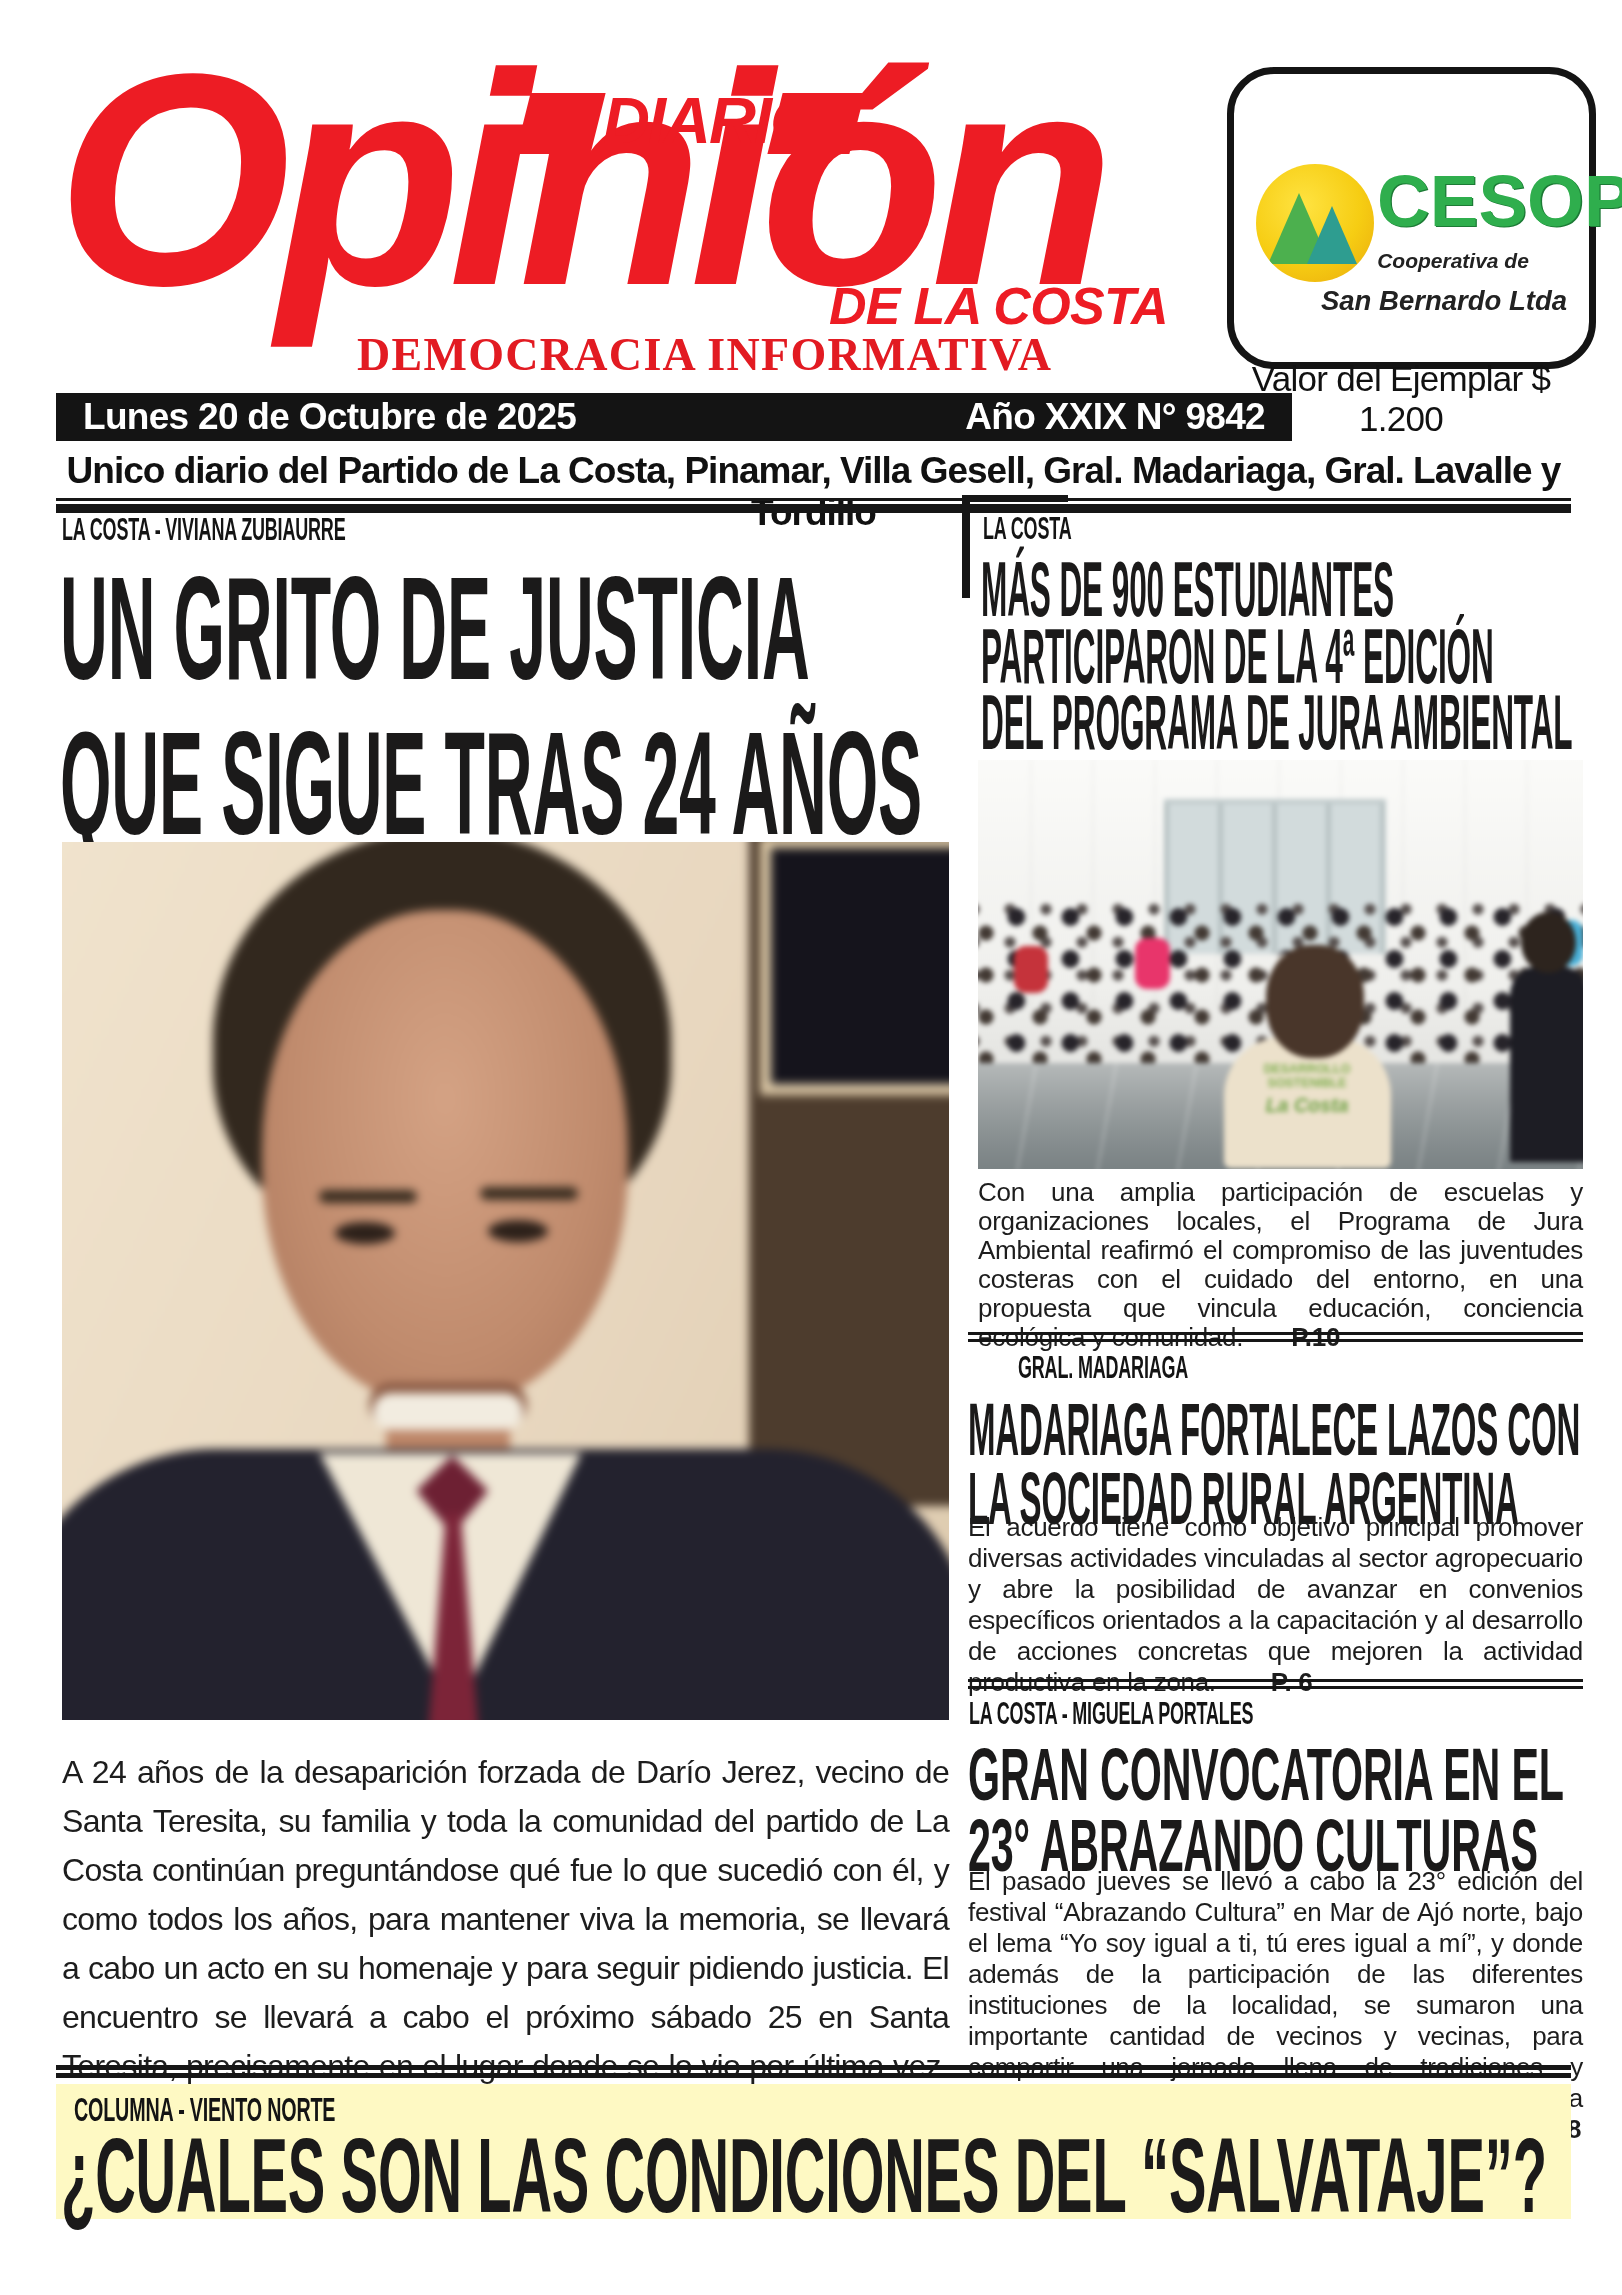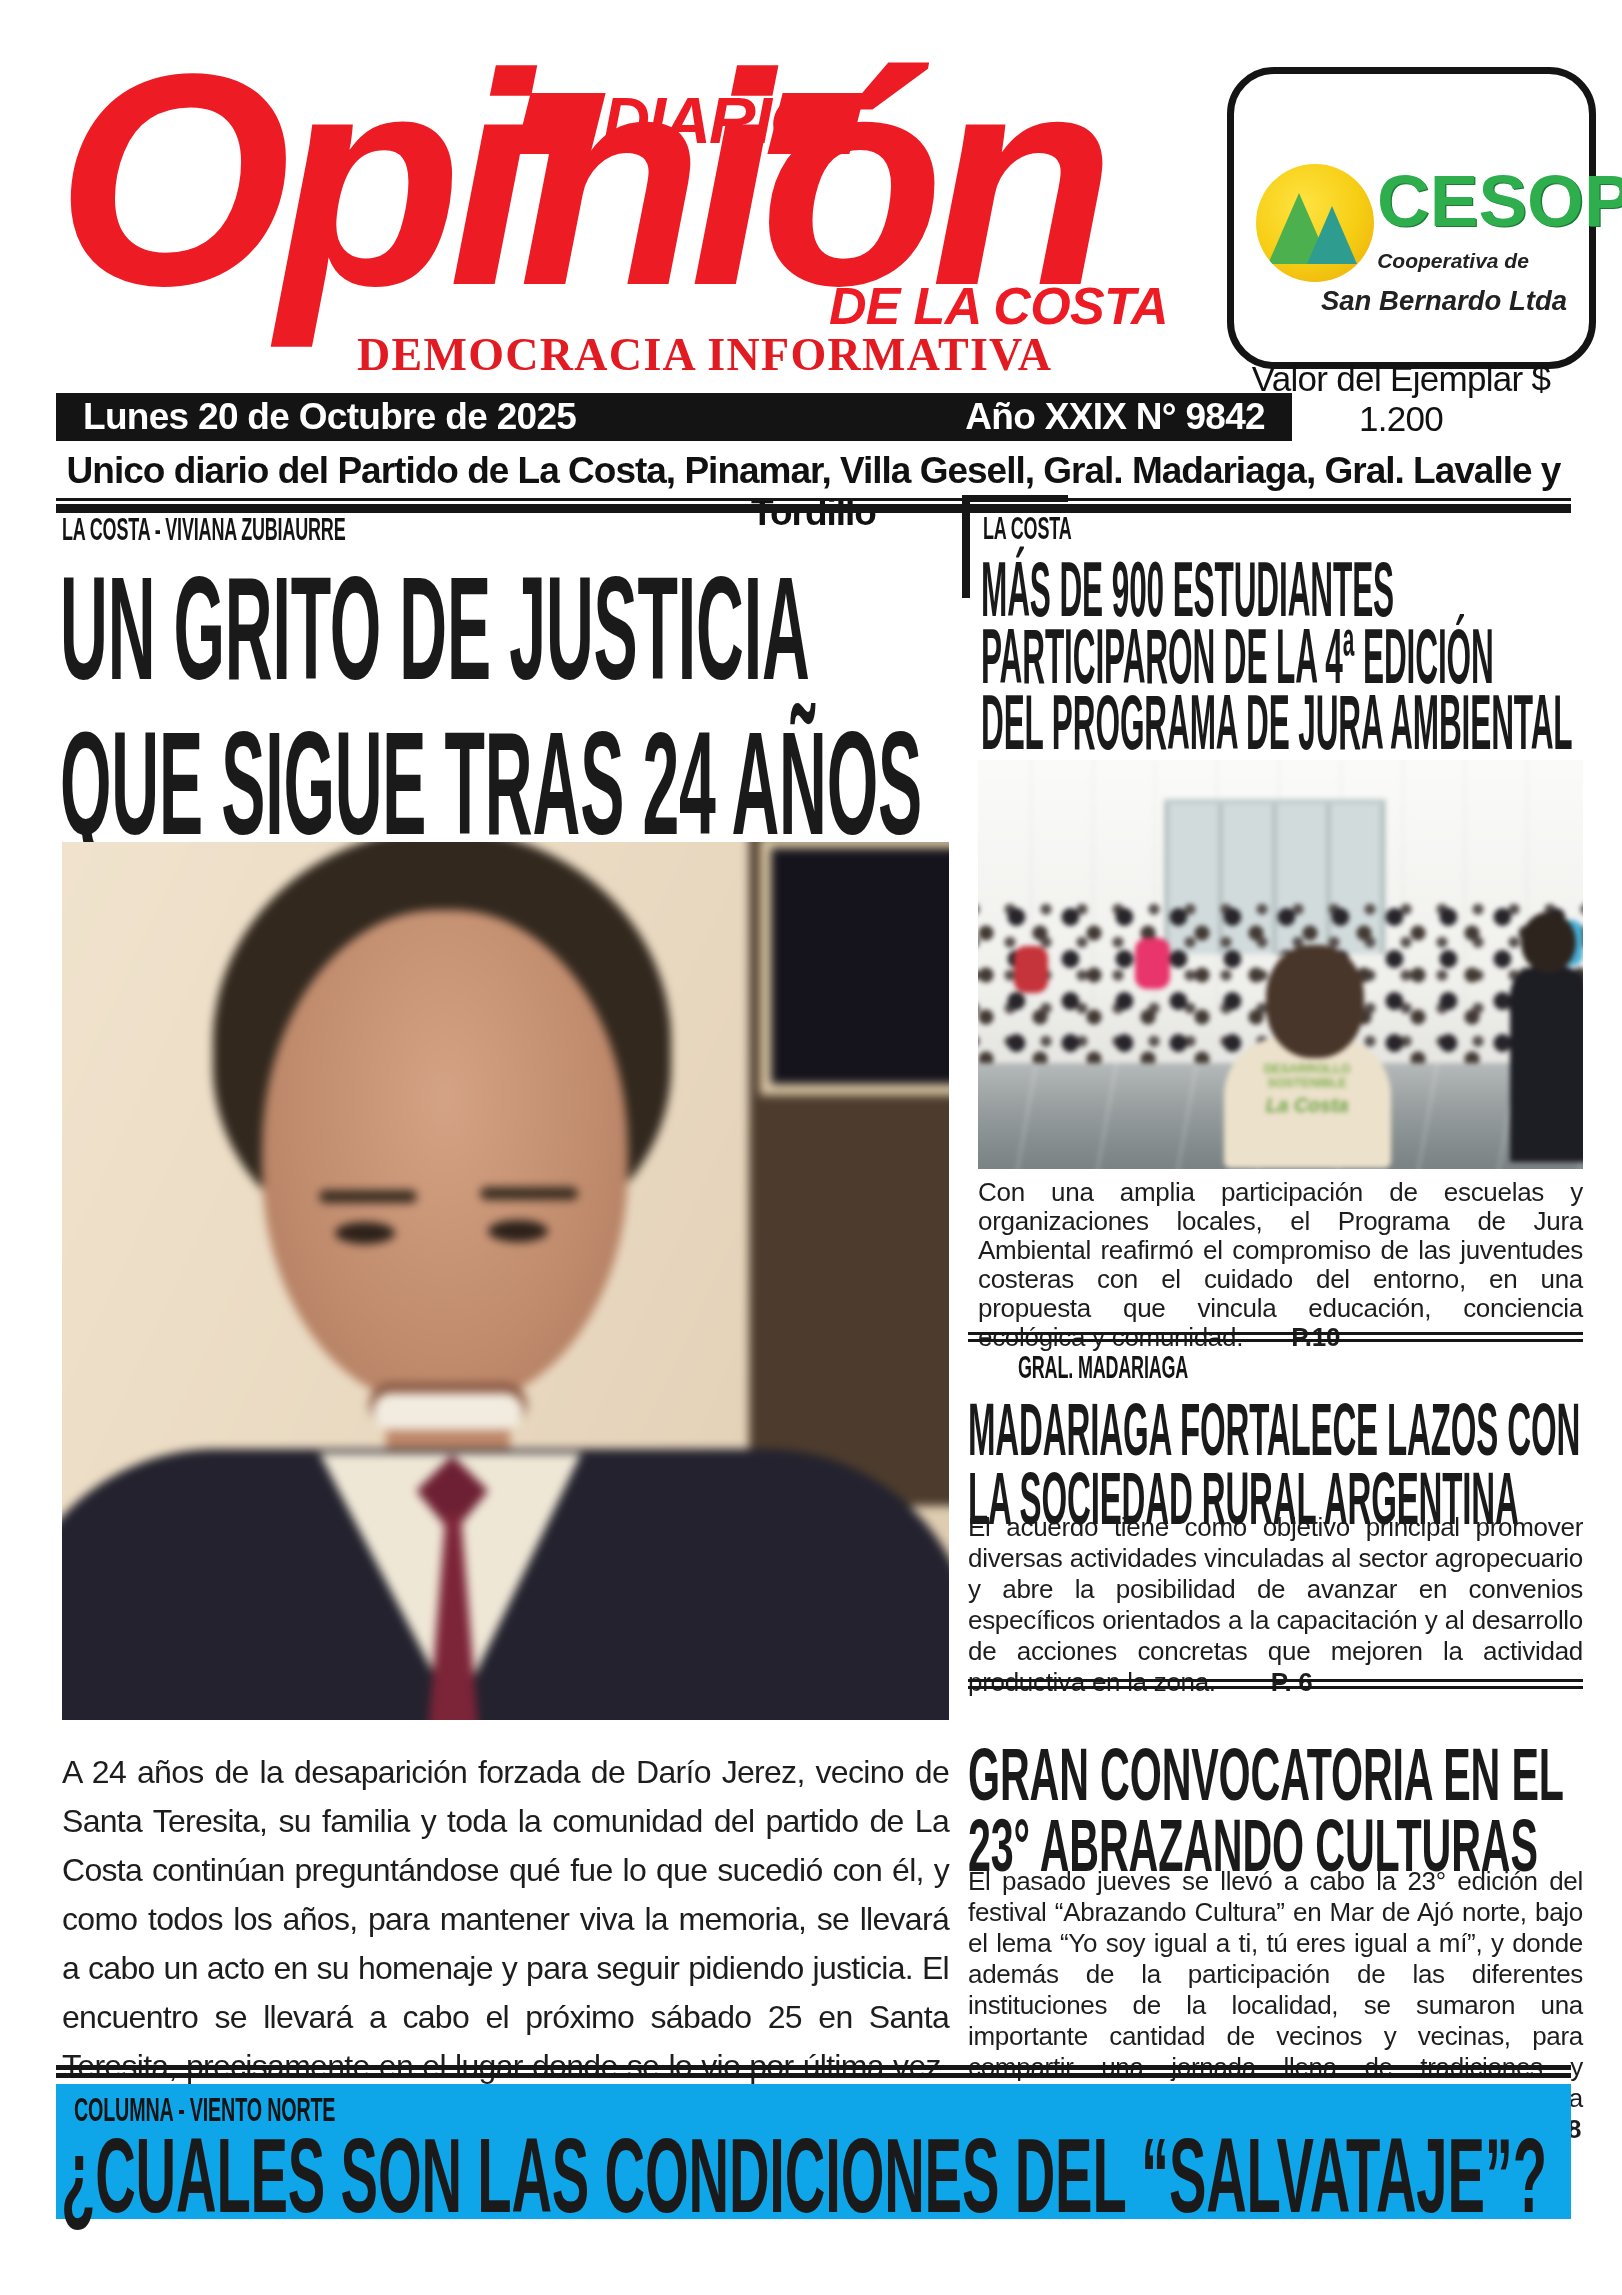--- a/index.html
+++ b/index.html
@@ -112,21 +112,21 @@
     background:repeating-linear-gradient(100deg, rgba(255,255,255,0.28) 0 2px, transparent 2px 79px);}
   .cw-speaker-head{ position:absolute; left:298px; top:195px; width:98px; height:113px; background:#49362a; border-radius:46%;}
   .cw-speaker-torso{ position:absolute; left:256px; top:287px; width:167px; height:131px; background:#ece1cb;
     border-radius:59px 59px 6.5px 6.5px; text-align:center;}
   .cw-shirt-line1{ margin-top:25px; font-size:12.4px; font-weight:bold; color:#7fae4e; line-height:14.4px; padding:0 17px;}
   .cw-shirt-line2{ margin-top:3.9px; font-size:19.6px; font-style:italic; font-weight:bold; color:#6fa245;}
   .cw-right-person{ position:absolute; left:542px; top:216px; width:79px; height:196px; background:#1d1d24; border-radius:29px 29px 0 0;}
   .cw-right-head{ position:absolute; left:553px; top:162px; width:55px; height:61px; background:#2d241e; border-radius:50%;}
 
   
-  .graybox{ left:56px; top:2084px; width:1515px; height:135px; background:#0ea5e9;}
+  .graybox{ left:56px; top:2084px; width:1515px; height:135px; background:#fef9c3;}
 </style>
 </head>
 <body>
 
 <div id="page">
 
   <div class="abs brand-title">Opinión</div>
   <div class="abs diario-block" style="left:523px; width:75px;"></div>
   <div class="abs diario-label">DIARIO</div>
   <div class="abs diario-block" style="left:775px; width:82px;"></div>
@@ -241,20 +241,23 @@
   <div class="abs" style="left:968px; top:1461px;">
     <span class="cond hl hl-rural">LA SOCIEDAD RURAL ARGENTINA</span>
   </div>
   <div class="abs bodytxt b-rural">
     <span>El acuerdo tiene como objetivo principal promover diversas actividades vinculadas al sector agropecuario y abre la posibilidad de avanzar en convenios específicos orientados a la capacitación y al desarrollo de acciones concretas que mejoren la actividad productiva en la zona.</span>
     <span class="pref">P. 6</span>
   </div>
 
   <div class="abs rule" style="left:968px; top:1679px; width:615px; height:3.3px;"></div>
   <div class="abs rule" style="left:968px; top:1686px; width:615px; height:3.3px;"></div>
+  <div class="abs" style="left:969px; top:1698px;">
+    <span class="cond kick">LA COSTA - MIGUELA PORTALES</span>
+  </div>
   <div class="abs" style="left:968px; top:1737px;">
     <span class="cond hl hl-cult">GRAN CONVOCATORIA EN EL</span>
   </div>
   <div class="abs" style="left:968px; top:1808px;">
     <span class="cond hl hl-cult">23° ABRAZANDO CULTURAS</span>
   </div>
   <div class="abs bodytxt b-cult">
     <span>El pasado jueves se llevó a cabo la 23° edición del festival “Abrazando Cultura” en Mar de Ajó norte, bajo el lema “Yo soy igual a ti, tú eres igual a mí”, y donde además de la participación de las diferentes instituciones de la localidad, se sumaron una importante cantidad de vecinos y vecinas, para compartir una jornada llena de tradiciones y emociones. Al respecto brindó detalles Miguela Portales, docente y regente del Instituto N°89.</span>
     <span class="pref">P. 8</span>
   </div>

